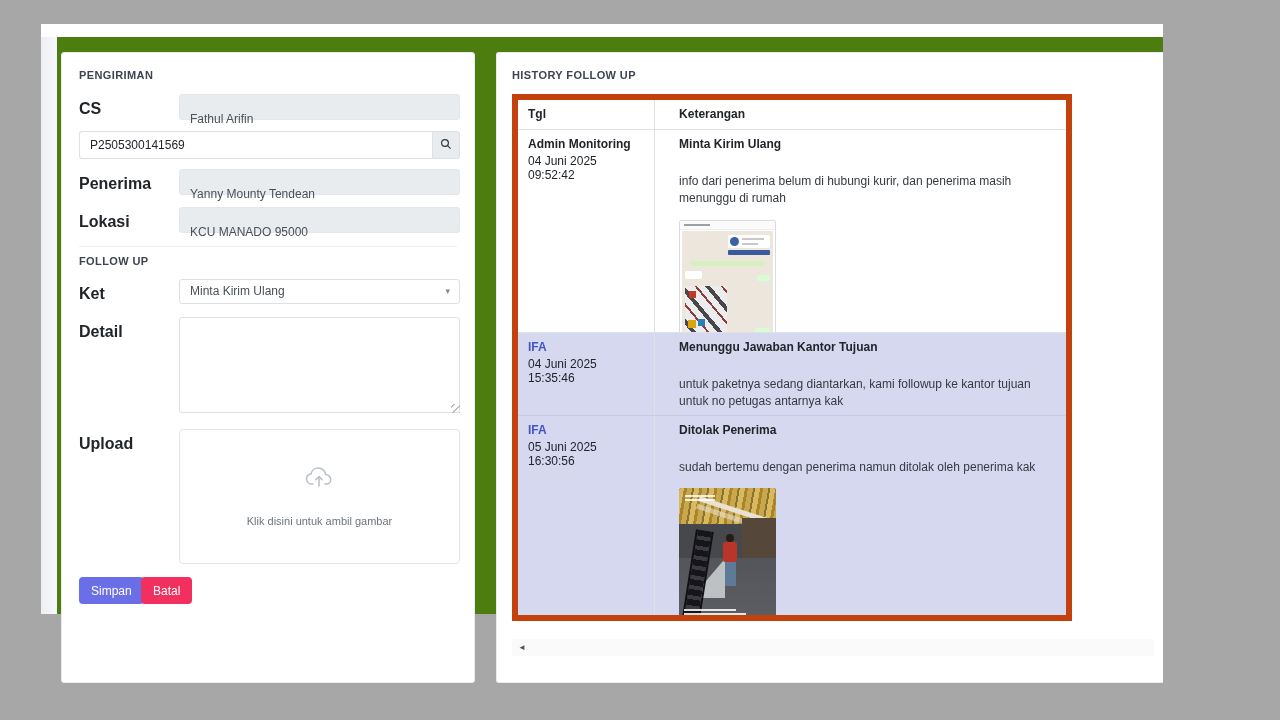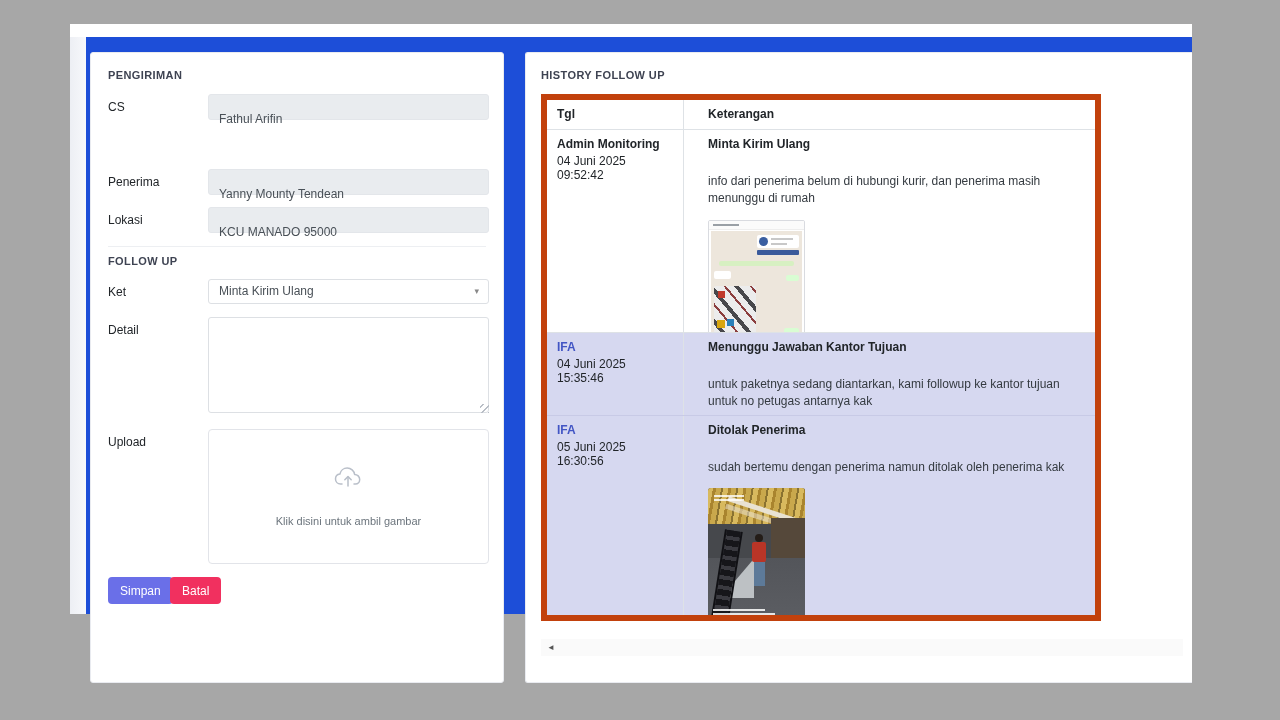--- a/index.html
+++ b/index.html
@@ -1,32 +1,32 @@
 <!DOCTYPE html>
 <html><head>
 <meta charset="utf-8">
 <style>
   * { margin:0; padding:0; box-sizing:border-box; }
   html,body { width:1280px; height:720px; overflow:hidden; }
   body { background:#a7a7a7; font-family:"Liberation Sans","DejaVu Sans",sans-serif; color:#212529; }
 
-  .window { position:absolute; left:70px; top:24px; width:1122px; height:590px; background:#1d4ed8; }
+  .window { position:absolute; left:41px; top:24px; width:1122px; height:590px; background:#4d7c0f; }
   .topbar { position:absolute; left:0; top:0; right:0; height:13px; background:#ffffff; }
   .left-strip { position:absolute; left:0; top:13px; bottom:0; width:16px;
                 background:linear-gradient(to right,#edeff4,#f7f8fb); }
 
   .card { position:absolute; background:#ffffff; border:1px solid #e9ebf0; border-radius:3px; }
   .card-left  { left:20px;  top:28px; width:414px; height:631px; }
   .card-right { left:455px; top:28px; width:667px; height:631px; border-right:none; border-radius:3px 0 0 3px; }
 
   .section-title { font-size:11px; font-weight:bold; color:#3e4352; letter-spacing:.4px; }
   .card-left .section-title  { position:absolute; left:17px; top:16px; }
   .card-right .section-title { position:absolute; left:15px; top:16px; }
 
-  .flabel { position:absolute; left:17px; font-size:12px; color:#212529; }
+  .flabel { position:absolute; left:17px; font-size:16px; color:#212529;font-weight:bold; }
   .field  { position:absolute; left:117px; width:281px; height:26px; border-radius:3px;
             font-size:12px; color:#495057; line-height:24px; padding:12px 10px; }
   .field.readonly { background:#e9ecef; border:1px solid #e3e6ea; }
 
   .search-group { position:absolute; left:17px; top:78px; width:381px; height:28px; display:flex; }
   .search-input { flex:1; height:28px; border:1px solid #dde0e4; border-right:none;
                   border-radius:3px 0 0 3px; padding:0 10px; font-size:12px; color:#212529;
                   font-family:inherit; outline:none; background:#fff; }
   .search-btn { width:28px; height:28px; background:#e9ecef; border:1px solid #dde0e4;
                 border-radius:0 3px 3px 0; cursor:pointer; display:flex; align-items:center; justify-content:center; }
@@ -128,20 +128,31 @@
 <div class="window">
   <div class="topbar"></div>
   <div class="left-strip"></div>
 
   <div class="card card-left">
     <div class="section-title">PENGIRIMAN</div>
 
     <div class="flabel" style="top:47px">CS</div>
     <div class="field readonly" style="top:41px">Fathul Arifin</div>
 
+    <div class="search-group">
+      <input class="search-input" readonly="" value="P2505300141569" style="">
+      <button class="search-btn">
+        <span>
+          <svg width="12" height="12" viewBox="0 0 12 12">
+              <circle cx="5" cy="5" r="3.4" fill="none" stroke="#33383d" stroke-width="1.2"></circle>
+              <line x1="7.6" y1="7.6" x2="10.6" y2="10.6" stroke="#33383d" stroke-width="1.2"></line>
+            </svg>
+        </span>
+      </button>
+    </div>
 
     <div class="flabel" style="top:122px">Penerima</div>
     <div class="field readonly" style="top:116px">Yanny Mounty Tendean</div>
 
     <div class="flabel" style="top:160px">Lokasi</div>
     <div class="field readonly" style="top:154px">KCU MANADO 95000</div>
 
     <div class="divider"></div>
 
     <div class="section-title" style="top:202px">FOLLOW UP</div>

